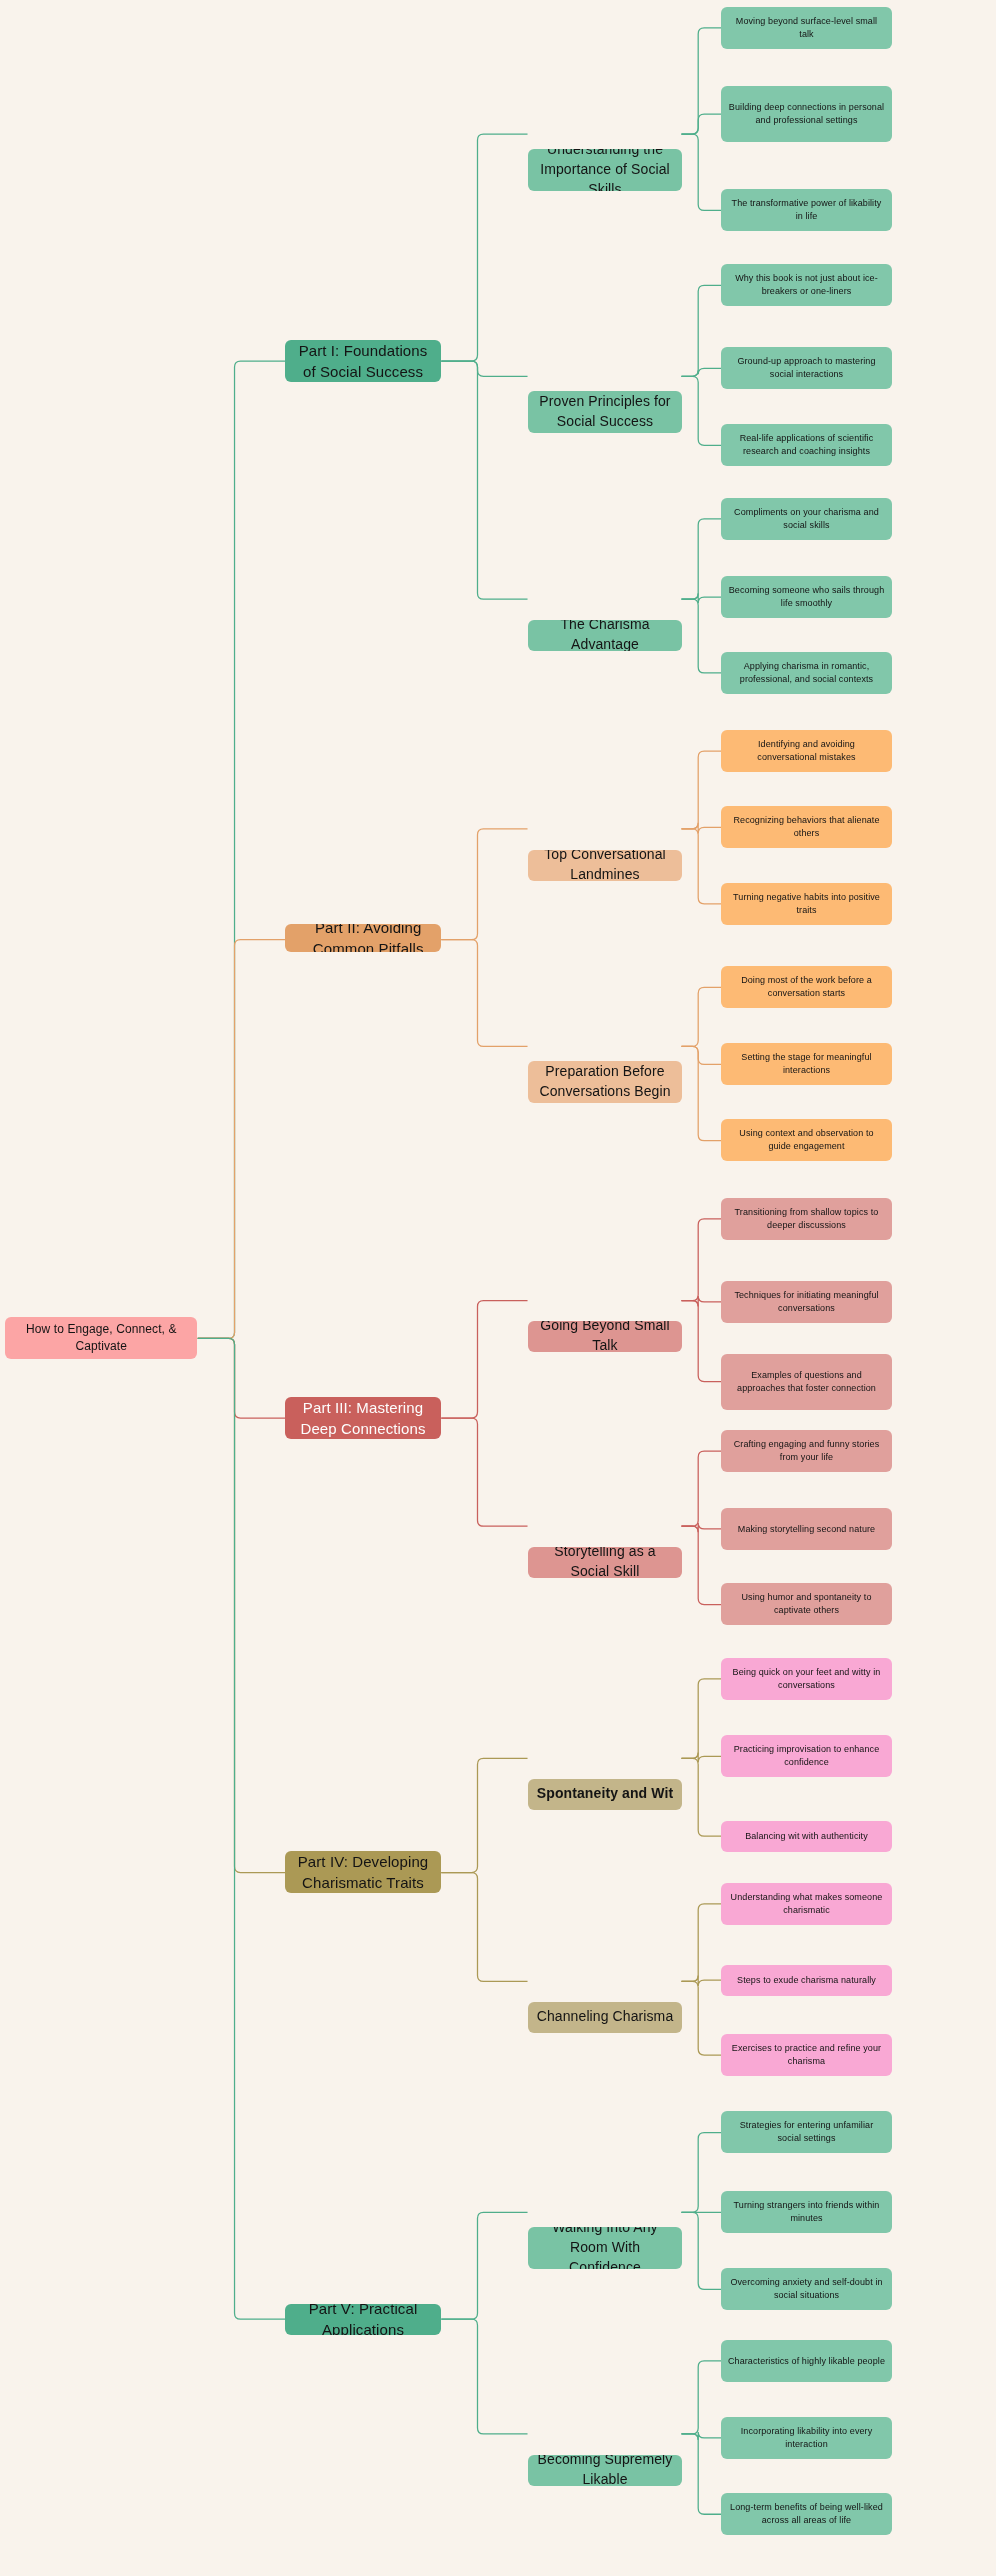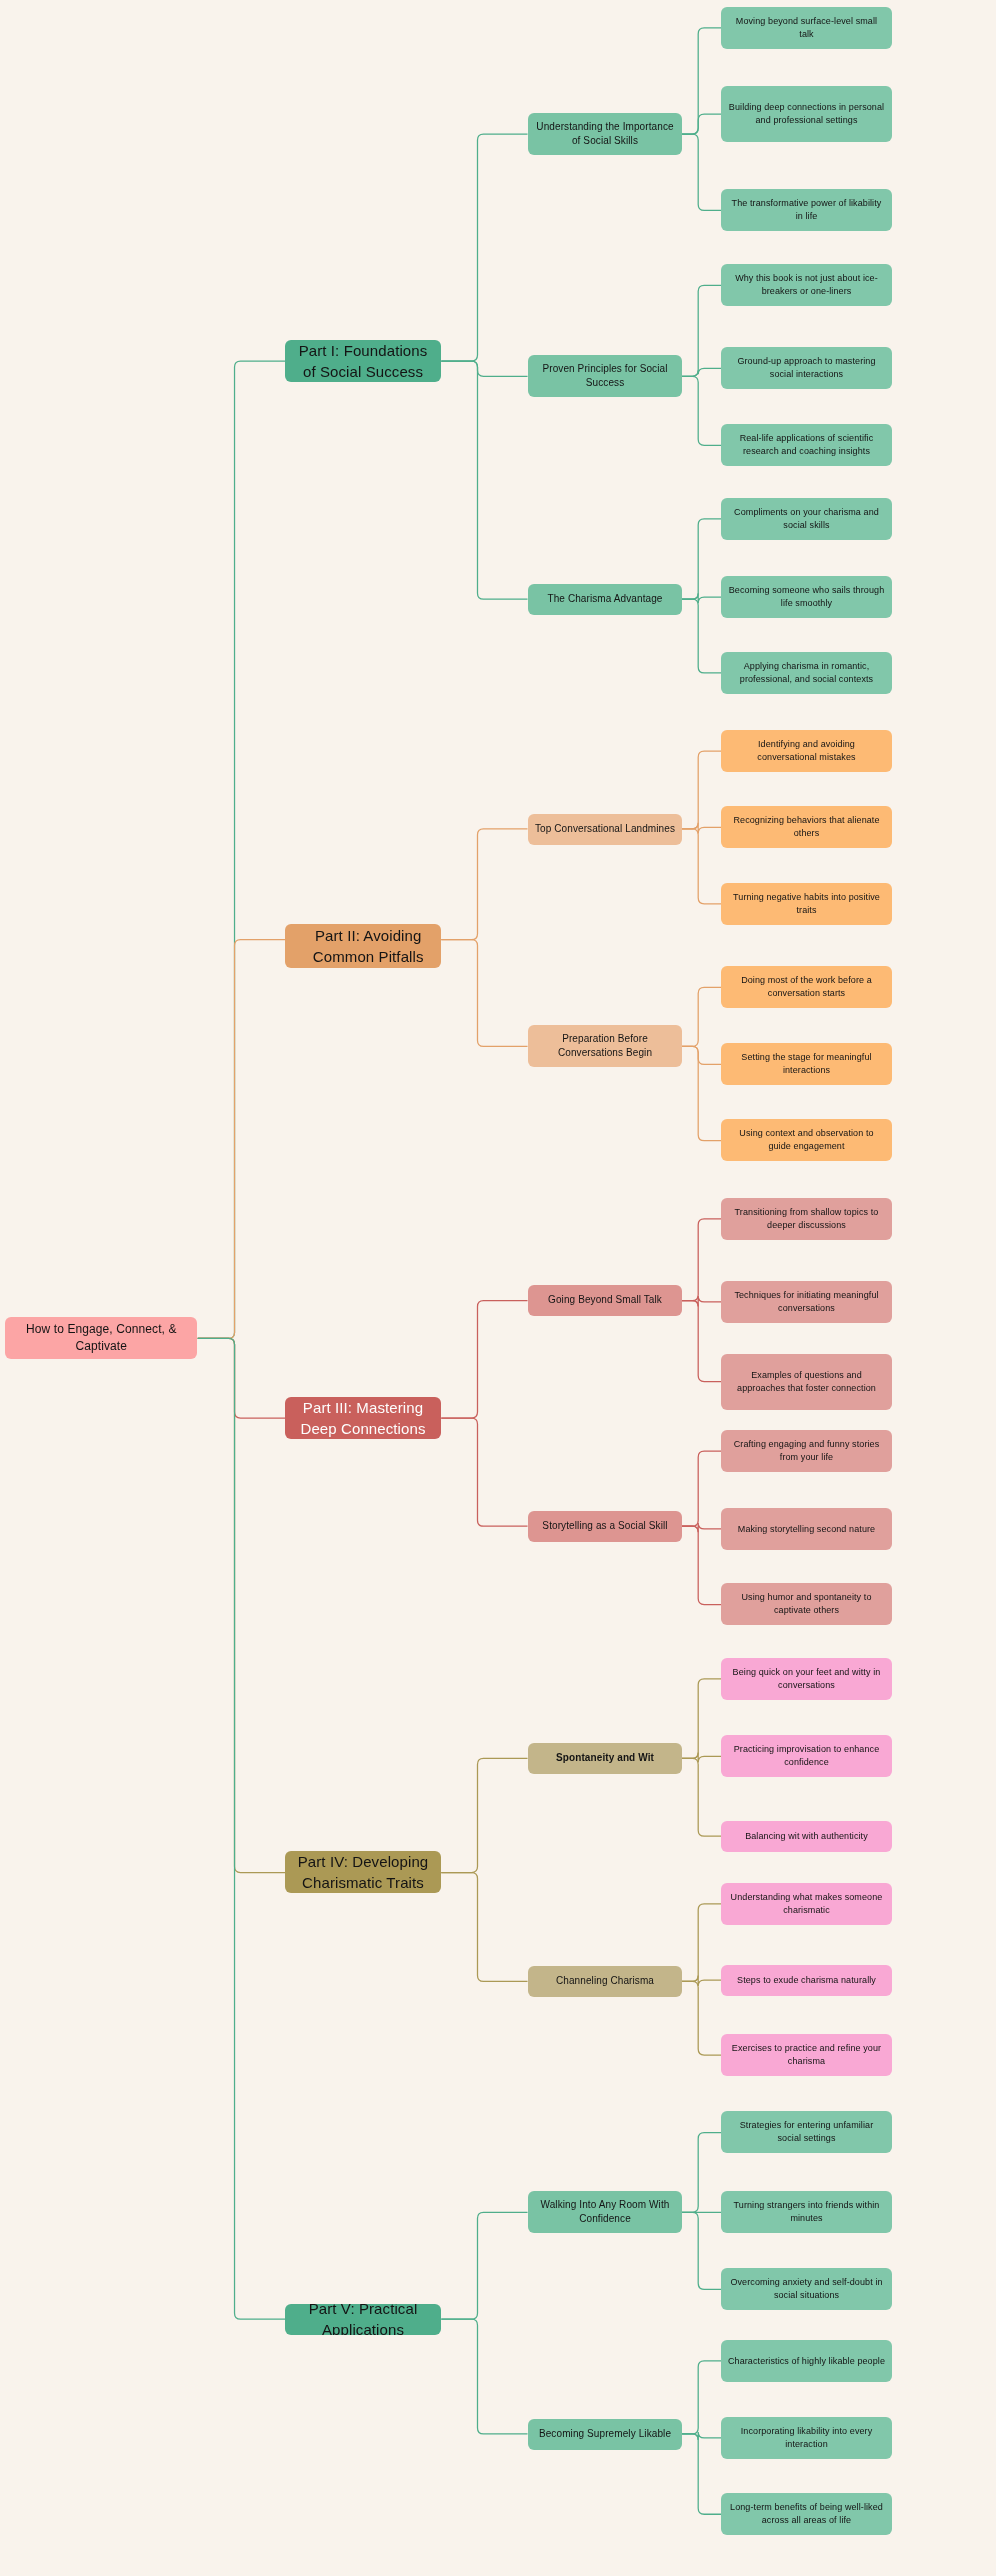--- a/index.html
+++ b/index.html
@@ -20,21 +20,21 @@
     padding:4px 6.6px;
     line-height:1.42;
     color:#141414;
     letter-spacing:0.1px;
     overflow:hidden;
   }
   .node span{display:block;width:100%;}
   
   .root{background:#fca5a5;font-size:12px;}
   .d1{font-size:15px;}
-  .d2{font-size:10px;}
+  .d2{font-size:14px;margin-top:36px;}
   .d3{font-size:9px;}
 
   
   .c-green-dark{background:#4fae8b;}
   .c-green-mid{background:#79c3a4;}
   .c-green-leaf{background:#81c7aa;}
 
   .c-orange-dark{background:#e3a169;}
   .c-orange-mid{background:#edbe99;}
   .c-orange-leaf{background:#fdba74;}
@@ -137,21 +137,21 @@
     </div>
     <div class="node d3 c-green-leaf" style="left: 721px; top: 498px; width: 171px; height: 42px;">
       <span>Compliments on your charisma and social skills</span>
     </div>
     <div class="node d3 c-green-leaf" style="left: 721px; top: 576px; width: 171px; height: 42px;">
       <span>Becoming someone who sails through life smoothly</span>
     </div>
     <div class="node d3 c-green-leaf" style="left: 721px; top: 652px; width: 171px; height: 42px;">
       <span>Applying charisma in romantic, professional, and social contexts</span>
     </div>
-    <div class="node d1 c-orange-dark" style="left: 285px; top: 924px; width: 156px; height: 44px; padding-left: 17px;">
+    <div class="node d1 c-orange-dark" style="left: 285px; top: 924px; width: 156px; height: 28px; padding-left: 17px;">
       <span>Part II: Avoiding Common Pitfalls</span>
     </div>
     <div class="node d2 c-orange-mid" style="left: 528px; top: 814px; width: 154px; height: 30.5px;">
       <span>Top Conversational Landmines</span>
     </div>
     <div class="node d3 c-orange-leaf" style="left: 721px; top: 730px; width: 171px; height: 42px;">
       <span>Identifying and avoiding conversational mistakes</span>
     </div>
     <div class="node d3 c-orange-leaf" style="left: 721px; top: 806px; width: 171px; height: 42px;">
       <span>Recognizing behaviors that alienate others</span>

